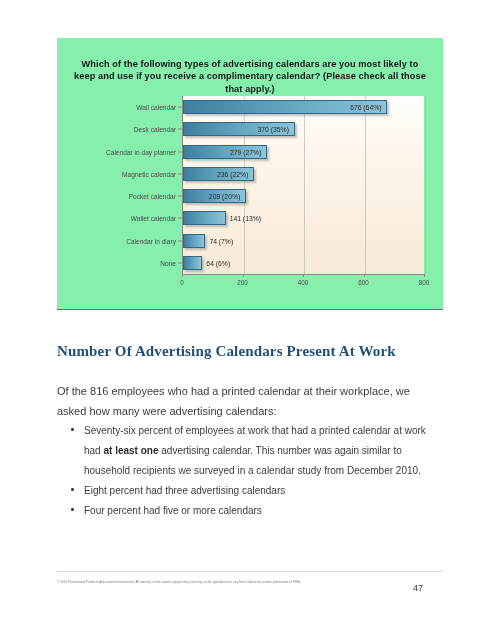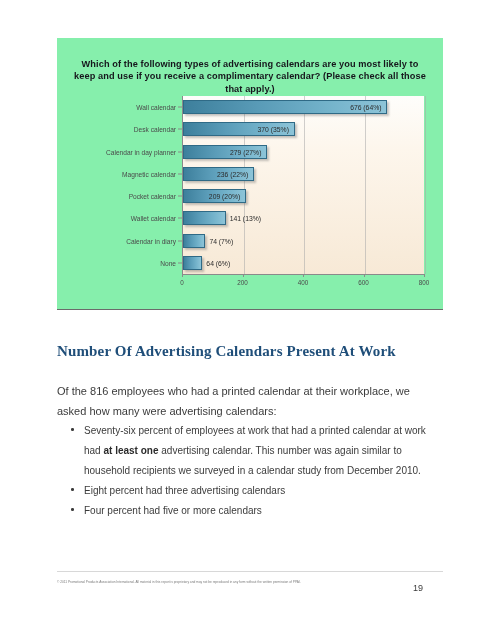--- a/index.html
+++ b/index.html
@@ -308,13 +308,13 @@
 <div class="section-heading">Number Of Advertising Calendars Present At Work</div>
 <div class="intro-para">Of the 816 employees who had a printed calendar at their workplace, we asked how many were advertising calendars:</div>
 <div class="bullets" id="bullets">
     <div class="bullet"><span class="dot"></span>Seventy-six percent of employees at work that had a printed calendar at work had <b>at least one</b> advertising calendar. This number was again similar to household recipients we surveyed in a calendar study from December 2010.</div>
     <div class="bullet"><span class="dot"></span>Eight percent had three advertising calendars</div>
     <div class="bullet"><span class="dot"></span>Four percent had five or more calendars</div>
   </div>
 
 <div class="footer-rule"></div>
 <div class="footer-text">© 2011 Promotional Products Association International. All material in this report is proprietary and may not be reproduced in any form without the written permission of PPAI.</div>
-<div class="page-number">19</div>
+<div class="page-number">47</div>
 
 </body></html>

